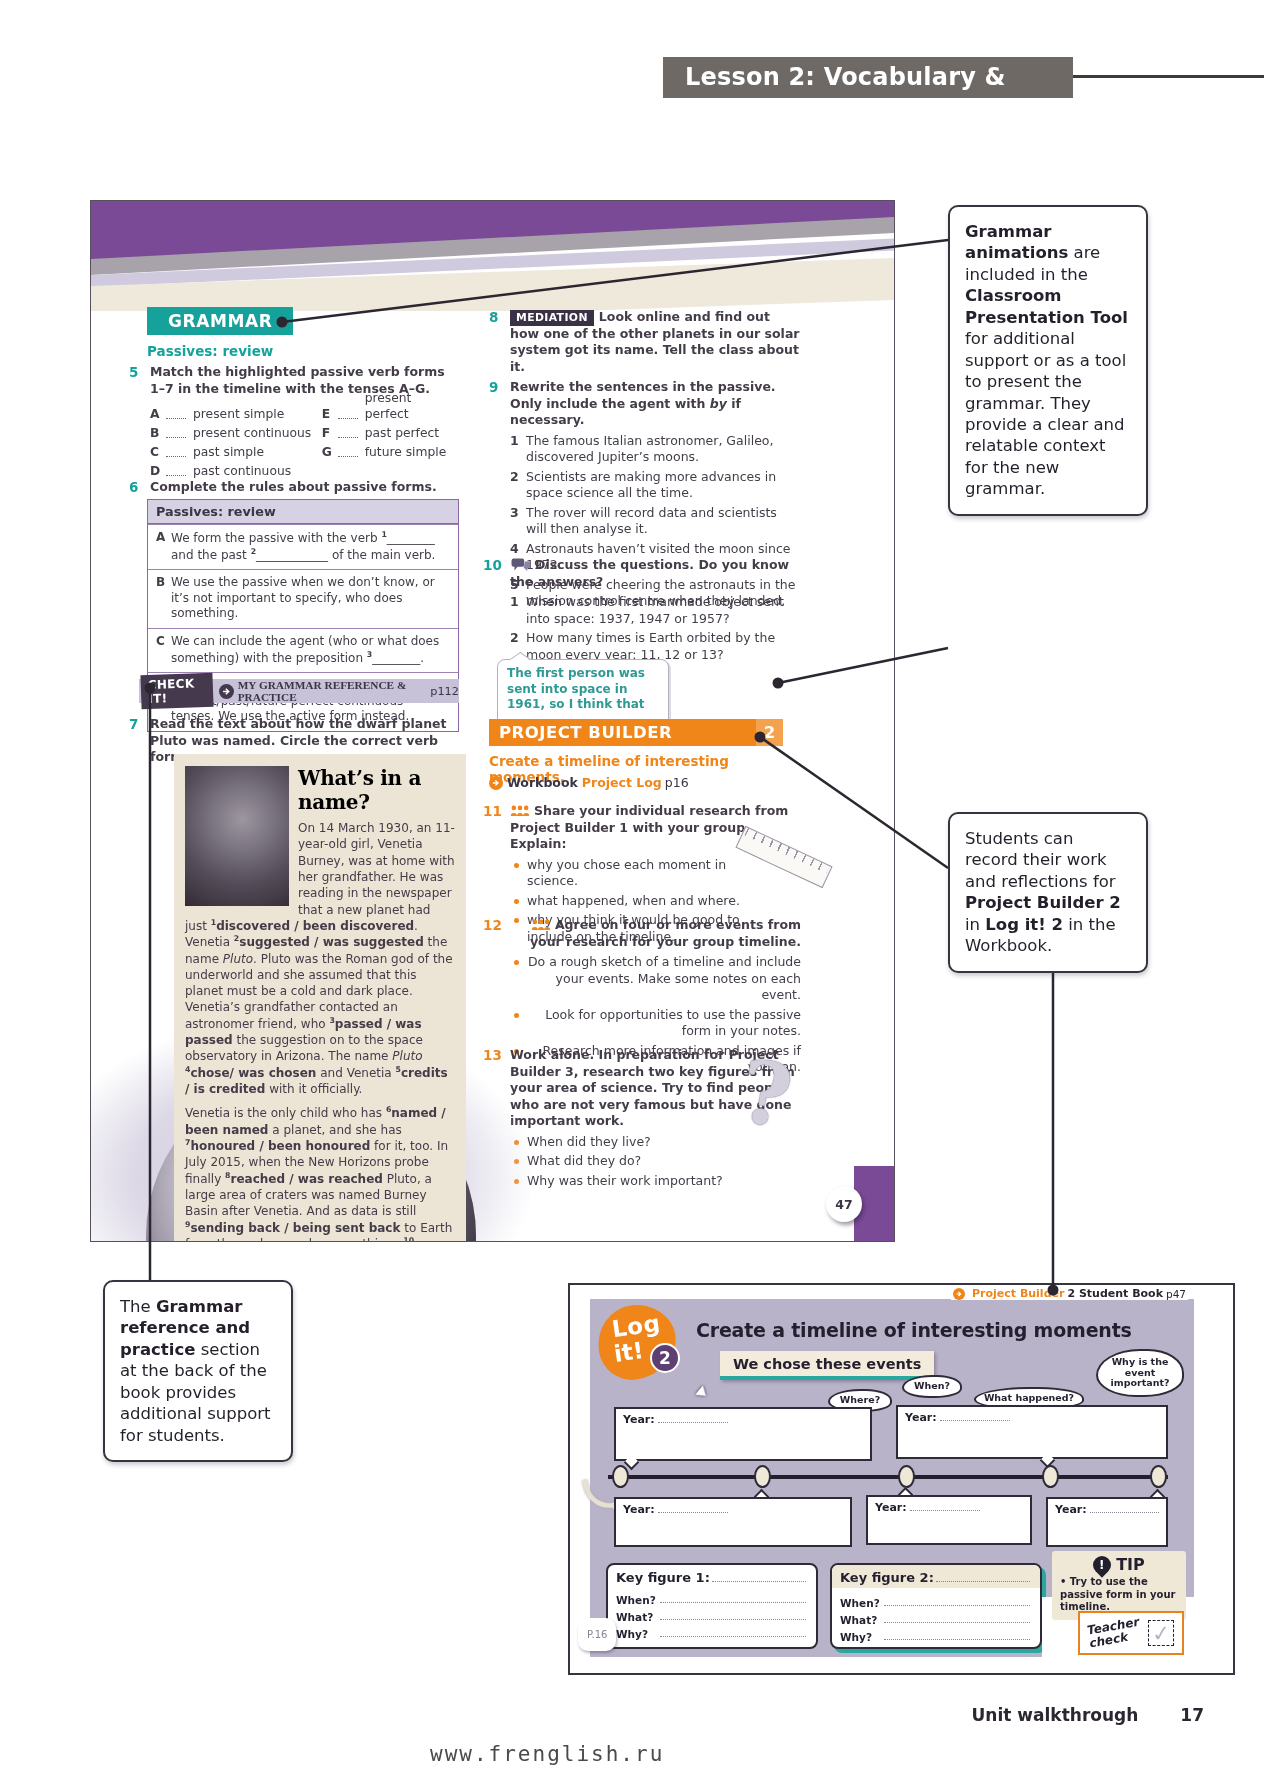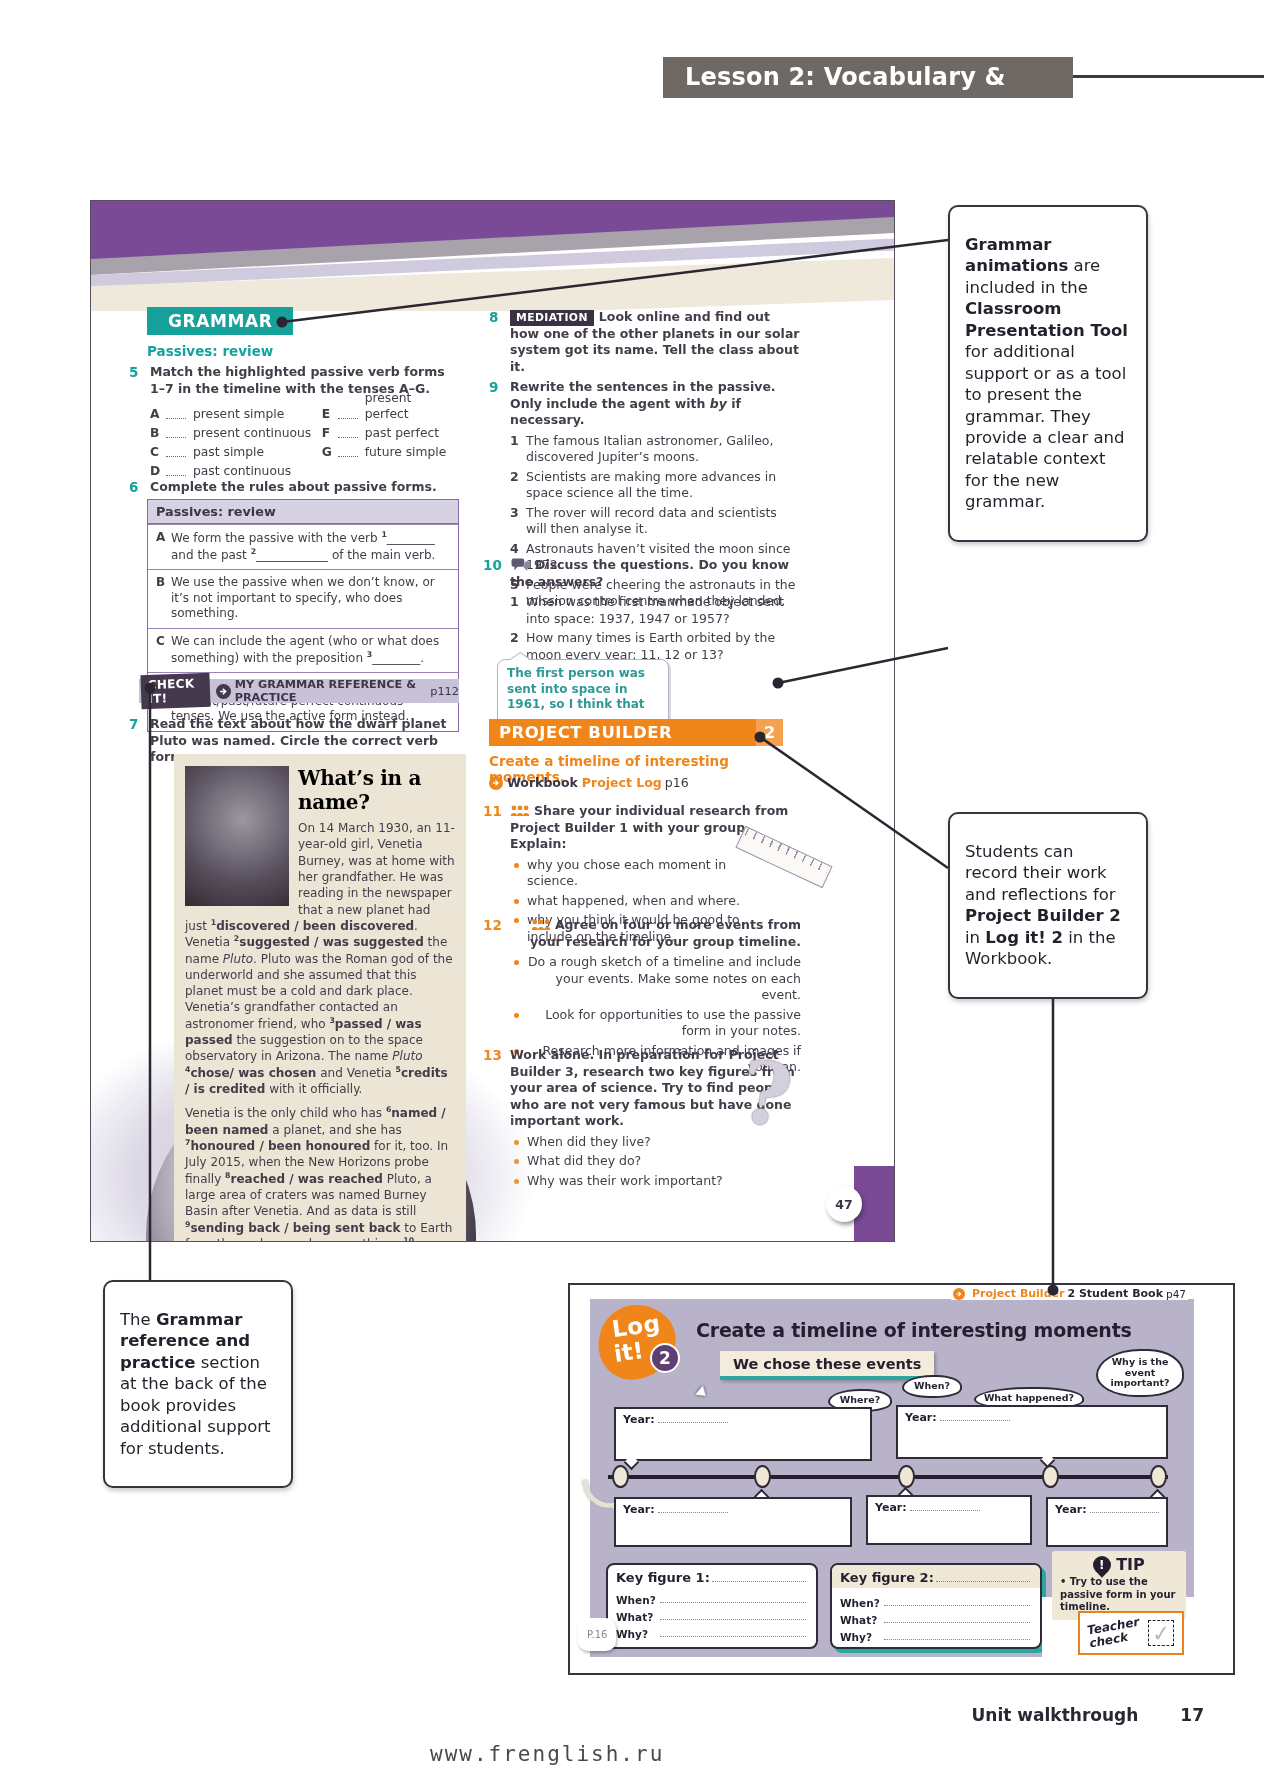--- a/index.html
+++ b/index.html
@@ -49,21 +49,21 @@
 
   .rules-box { position:absolute; left:56px; top:298px; width:312px; border:1.5px solid #8a68a8; background:#fff; }
   .rules-box .hd { background:#d6d1e3; font-weight:bold; font-size:12.8px; padding:4px 8px; color:#3c3545; border-bottom:1.5px solid #8a68a8; }
   .rule-row { display:flex; padding:5px 8px 6px 8px; font-size:12px; line-height:1.3; border-top:1px solid #9d82b6; }
   .rule-row:first-of-type { border-top:none; }
   .rule-row .rl { font-weight:bold; width:15px; flex:none; }
 
   .checkit-bar { position:absolute; left:48px; top:478px; width:320px; height:24px; background:#c7c2d8; display:flex; align-items:center; }
   .checkit-badge { background:#453a4d; color:#fff; font-weight:bold; font-size:12px; padding:3px 7px; transform:rotate(-2deg); margin:0 6px 0 2px; letter-spacing:.3px;}
   .arrow-circle { display:inline-flex; width:15px; height:15px; border-radius:50%; align-items:center; justify-content:center; flex:none; margin-right:4px; }
-  .checkit-text { font-weight:bold; font-size:11.3px; color:#3c3545; }
+  .checkit-text { font-weight:bold; font-size:11.3px; color:#3c3545;font-family:Liberation Serif, serif; }
   .checkit-page { font-size:11.3px; color:#3c3545; margin-left:3px; }
 
   .article { position:absolute; left:83px; top:553px; width:292px; background:#ece4d4; padding:12px 11px 34px 11px; z-index:2; }
   .article .photo { float:left; width:104px; height:140px; margin:0 9px 6px 0;
     background:radial-gradient(circle at 55% 38%, #9d97a0 0%, #7a7380 30%, #544c58 62%, #332b33 100%); }
   .article h3 { font-family:"DejaVu Serif", serif; font-size:20px; color:#000000; letter-spacing:-.3px; margin-bottom:6px; }
   .article p { font-size:12px; line-height:1.36; color:#443d49; margin-bottom:8px; }
 
   
   .rcol { position:absolute; left:398px; top:0; width:314px; }
@@ -96,21 +96,21 @@
   .qm-doodle { position:absolute; left:252px; top:842px; font-size:86px; font-weight:bold; color:#d4cfdc;
     text-shadow:0 0 2px #8d8598, 0 0 1px #8d8598; transform:rotate(8deg); font-family:"DejaVu Serif",serif; }
 
   .purple-corner { position:absolute; left:763px; top:965px; width:42px; height:77px; background:#7b4a97; }
   .page-circle { position:absolute; left:735px; top:985px; width:36px; height:36px; background:#fff; border-radius:50%;
     display:flex; align-items:center; justify-content:center; font-weight:bold; font-size:12.5px; color:#3c3545;
     box-shadow:2px 3px 4px rgba(40,30,50,.45); z-index:2; }
 
   
   .callout { position:absolute; width:200px; background:#fff; border:2px solid #39333f; border-radius:10px;
-    padding:27px 15px; font-size:16.5px; line-height:1.3; color:#241f2a; z-index:7;
+    padding:14px 15px; font-size:16.5px; line-height:1.3; color:#241f2a; z-index:7;
     box-shadow:1px 3px 4px rgba(60,50,70,.25); }
 
   
   .wb-box { position:absolute; left:568px; top:1283px; width:667px; height:392px; background:#fff;
     border:2px solid #39333f; z-index:5; }
   .wb-panel { position:absolute; left:20px; top:14px; width:604px; height:358px; background:#b9b3ca; }
   .wb-head { position:absolute; right:6px; top:-12px; display:flex; align-items:center; font-size:11px; background:#fff; padding:0 2px;}
   .wb-head .pb { color:#f08519; font-weight:bold; margin:0 3px 0 3px; }
   .wb-head .bk { color:#2b2533; font-weight:bold; }
   .wb-head .pg { color:#2b2533; margin-left:3px; font-size:10.5px; }

